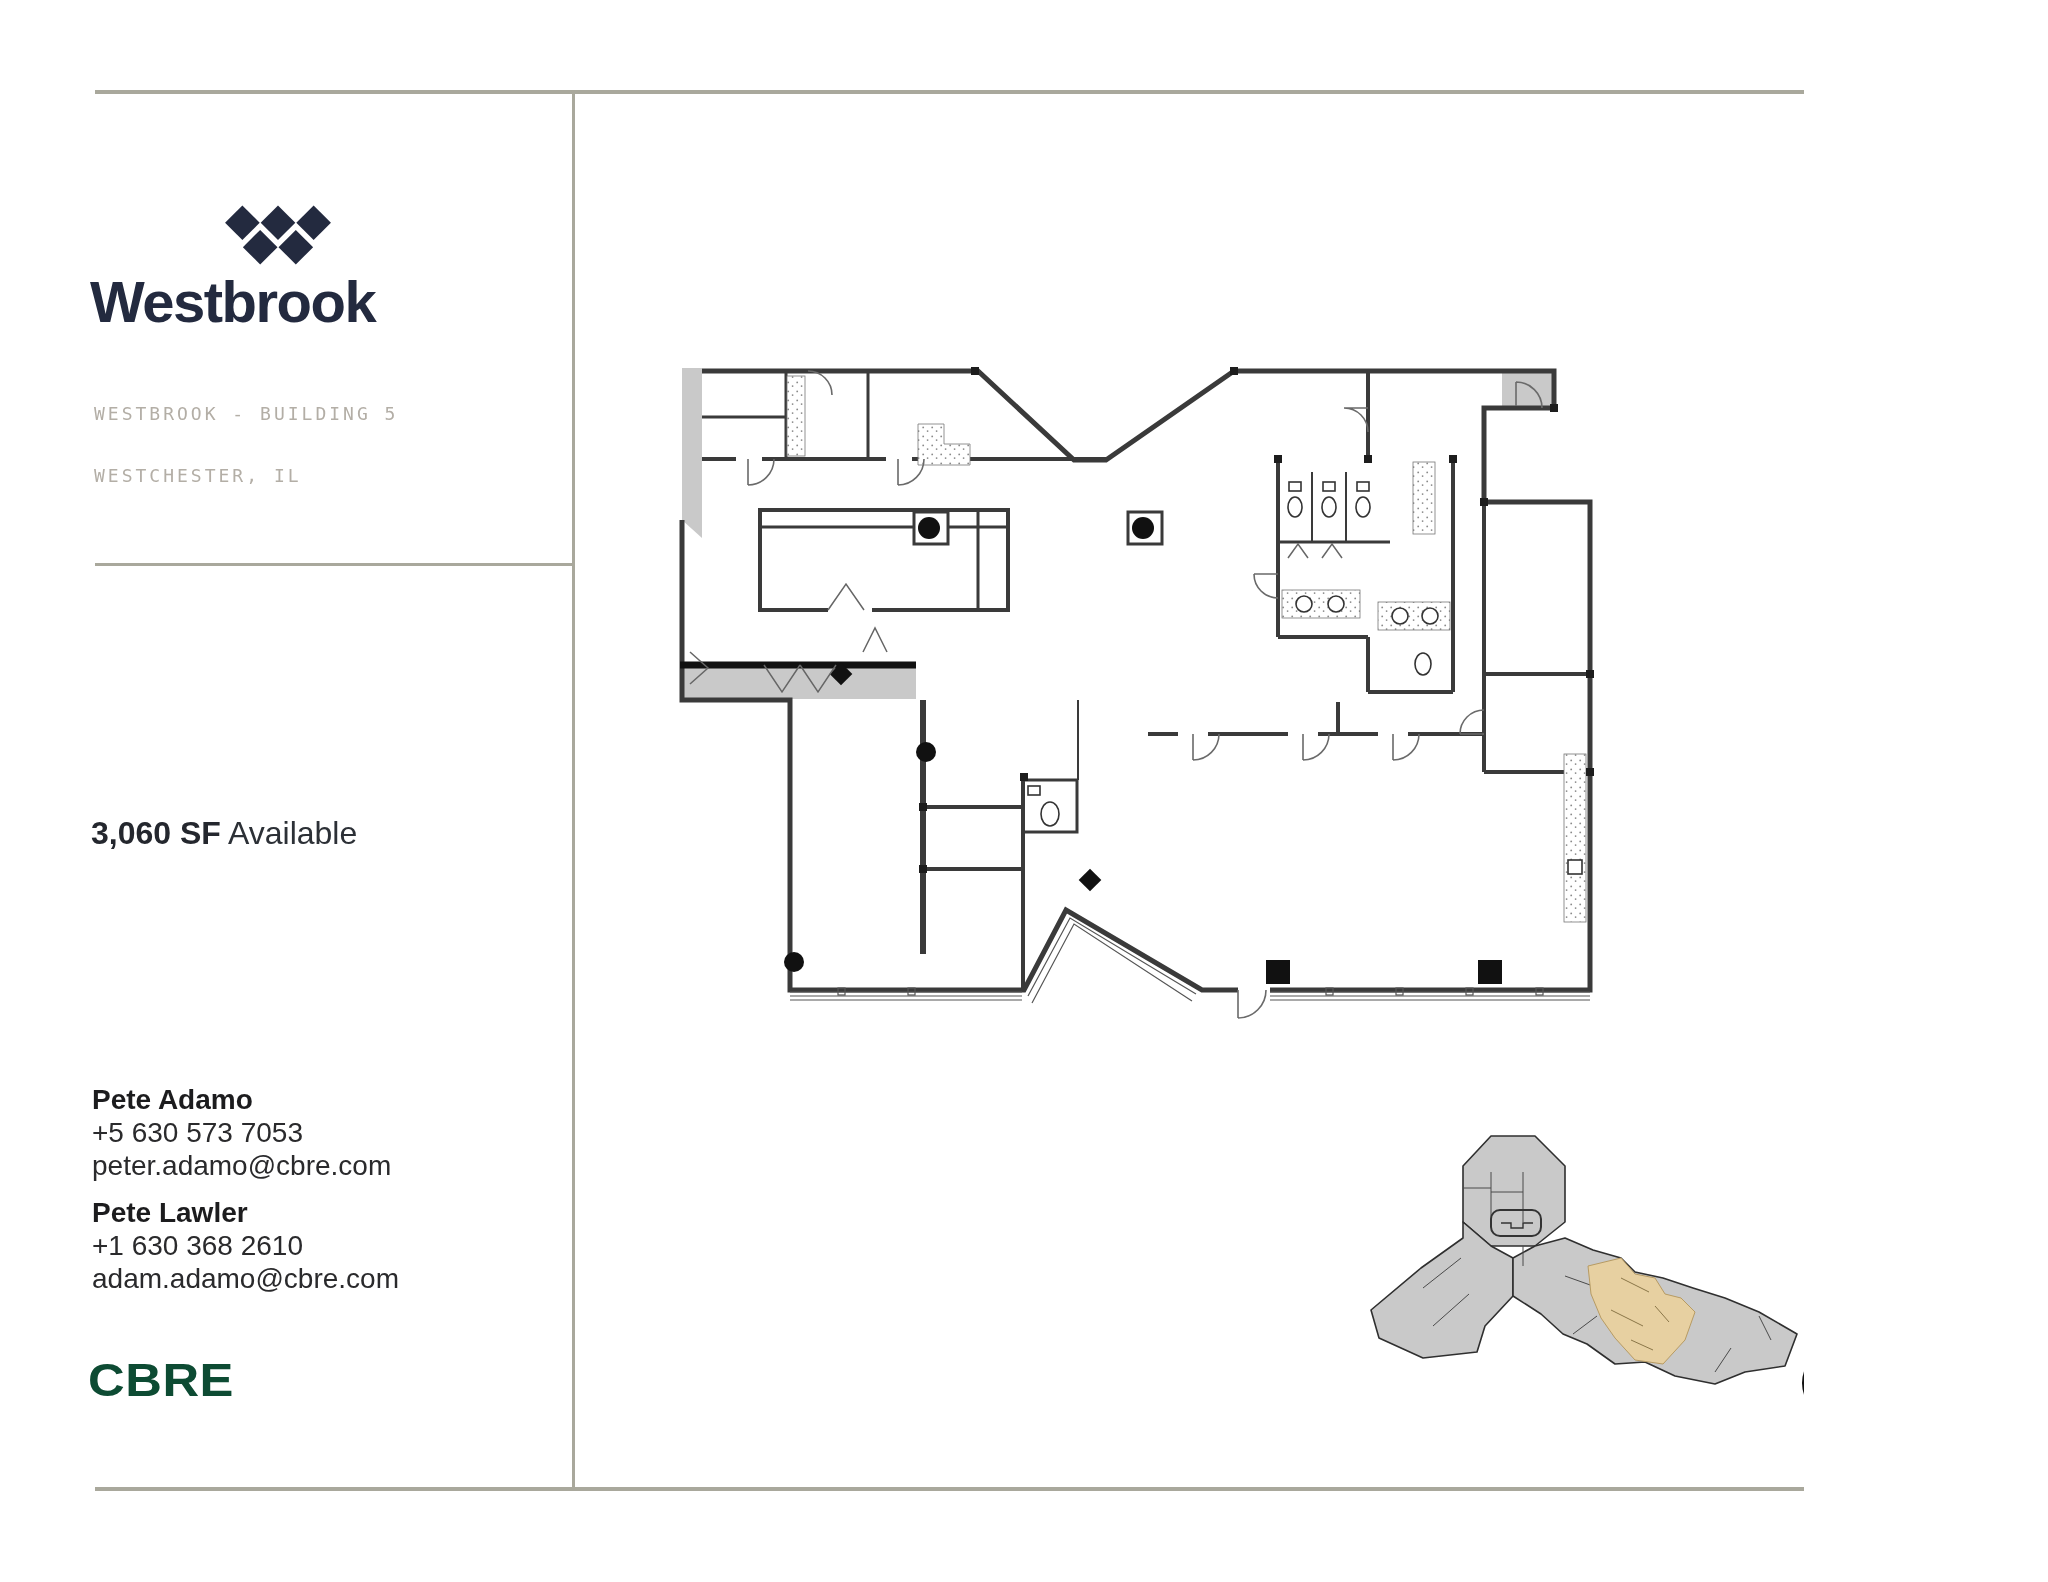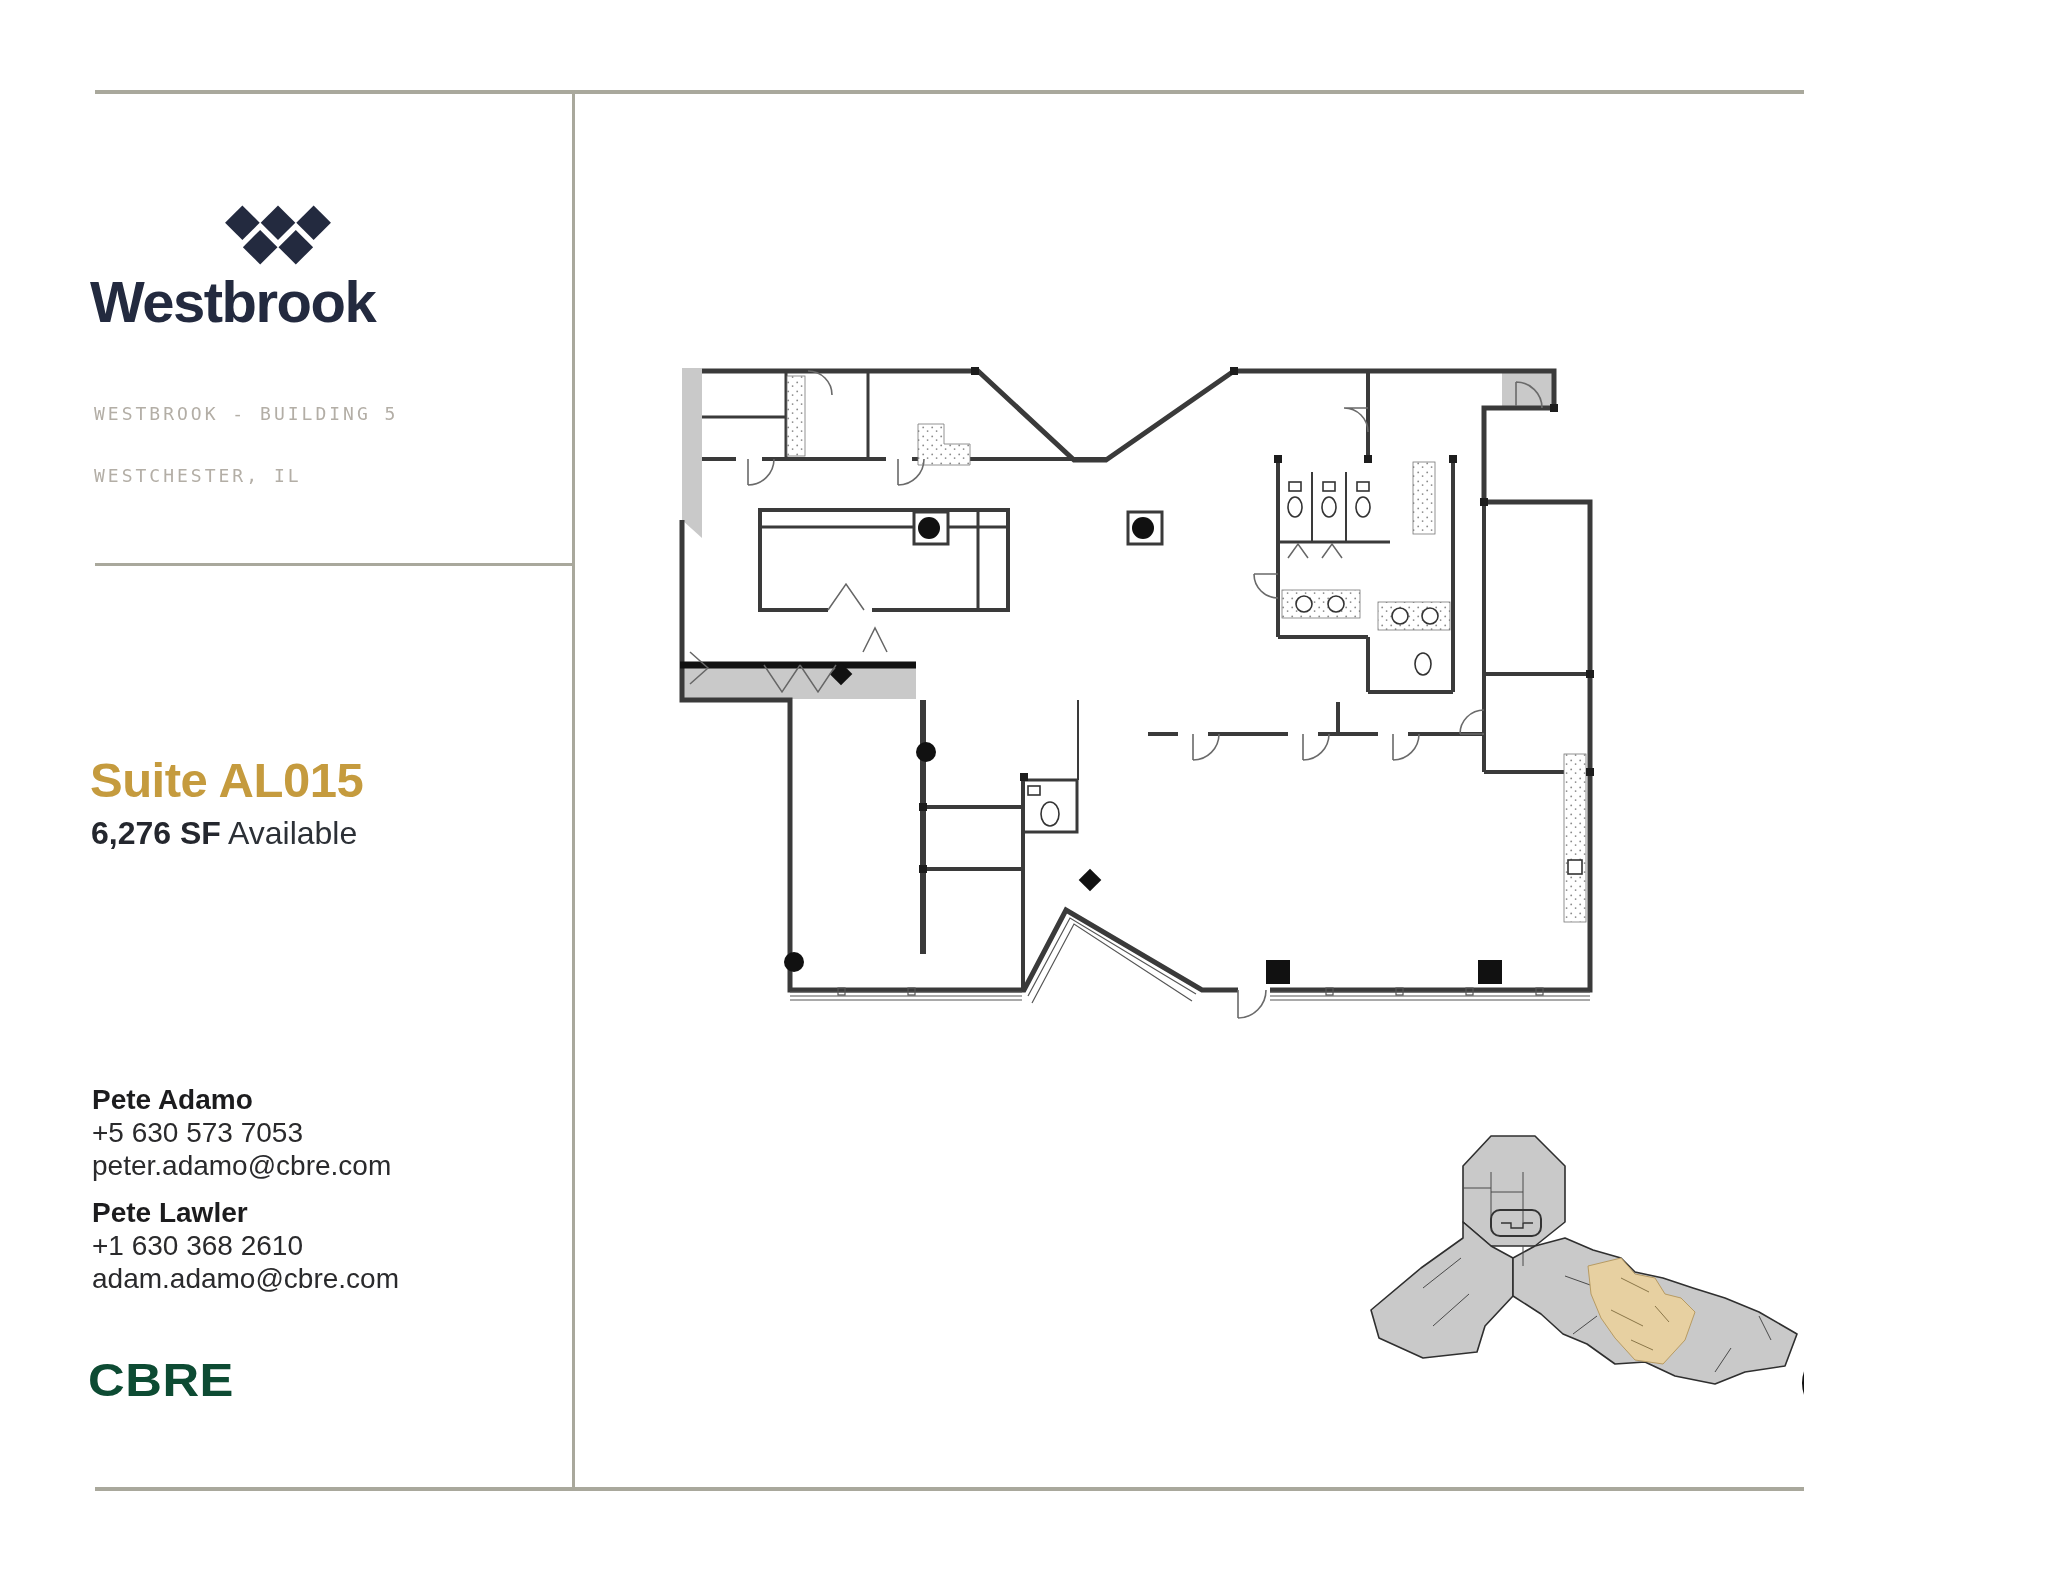--- a/index.html
+++ b/index.html
@@ -69,22 +69,21 @@
       <polygon points="37.5,24 54.5,41 37.5,58 20.5,41"></polygon>
       <polygon points="72.5,24 89.5,41 72.5,58 55.5,41"></polygon>
     </g>
   </svg>
 
   <div id="wordmark">Westbrook</div>
 
   <div id="building-lines"><span>WESTBROOK - BUILDING 5</span><br>
 <span>WESTCHESTER, IL</span></div>
 
-  <div id="suite-title">Suite AL015</div>
-  <div id="suite-area"><span class="b">6,276 SF</span><span> Available</span></div>
+  <div id="suite-area"><span class="b">3,060 SF</span><span> Available</span></div>
 
   <div class="contact" style="top:1083px;">
     <div class="nm">Pete Adamo</div>
     <div>+5 630 573 7053</div>
     <div>peter.adamo@cbre.com</div>
   </div>
   <div class="contact" style="top:1196px;">
     <div class="nm">Pete Lawler</div>
     <div>+1 630 368 2610</div>
     <div>adam.adamo@cbre.com</div>

